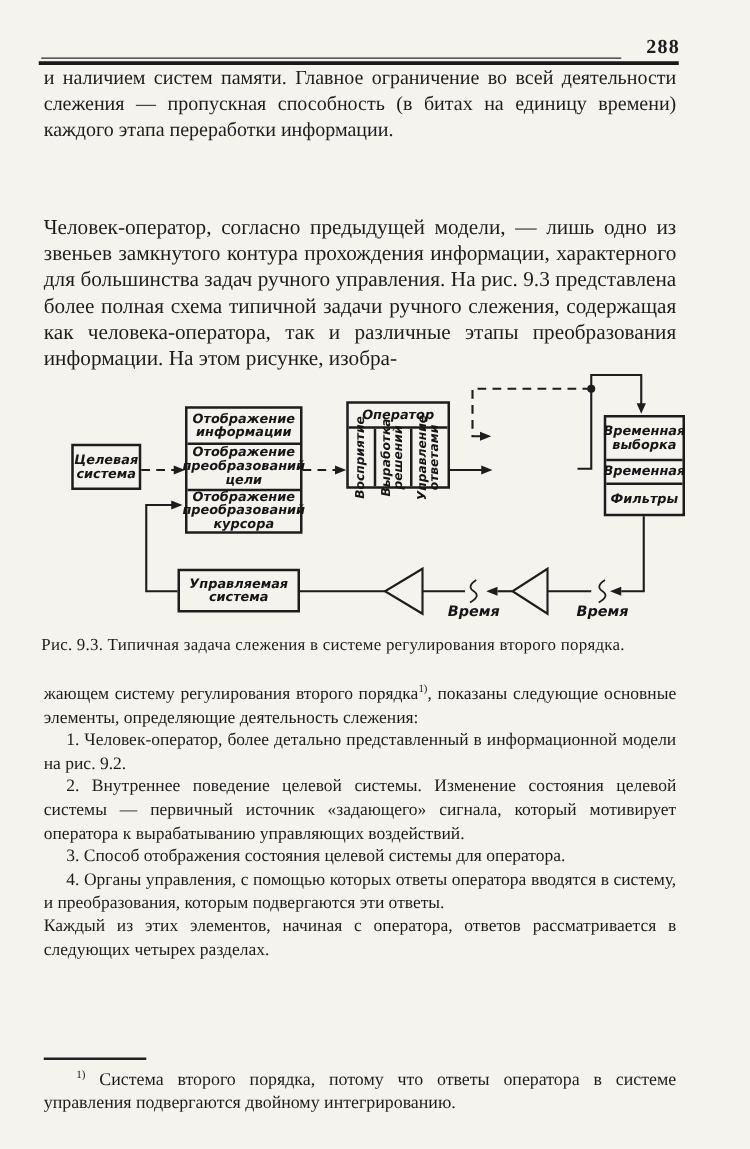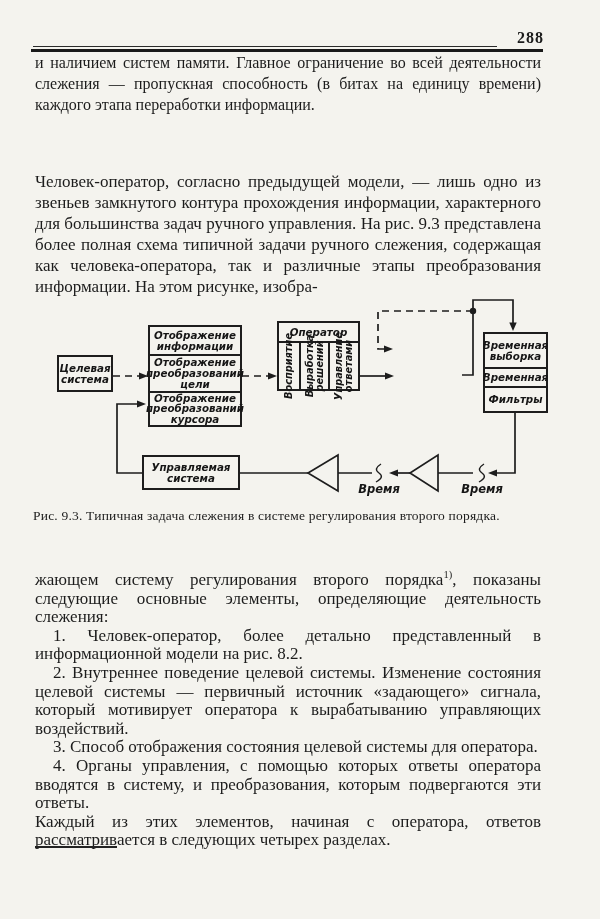--- a/index.html
+++ b/index.html
@@ -15,21 +15,21 @@
   .rule-thin  { position:absolute; left:33px; top:46px; width:464px; height:1px; background:#2a2a2a; }
   .rule-thick { position:absolute; left:31px; top:49px; width:512px; height:2.5px; background:#191919; }
 
   
   .bodytext { position:absolute; left:35px; width:506px; text-align:justify; }
   .p-top    { top:52px;  font-size:16px; line-height:21px; }
   .heading  { position:absolute; left:35px; top:146px; font-size:17px; white-space:nowrap; }
   .heading .num { margin-right:20px; }
   .p-mid    { top:171px; font-size:17px; line-height:21px; }
 
-  .lower { position:absolute; left:35px; top:547px; width:506px; font-size:17px; line-height:18.6px; text-align:justify;margin-top:24px; }
+  .lower { position:absolute; left:35px; top:547px; width:506px; font-size:14px; line-height:18.6px; text-align:justify; }
   .lower p { margin:0; }
   .lower p.li { text-indent:18px; }
   sup { font-size:0.62em; line-height:0; }
 
   .caption { position:absolute; left:33px; top:508px; width:510px; text-align:left; font-size:13.5px; letter-spacing:0.2px; }
 
   .fn-rule  { position:absolute; left:35px; top:846px; width:82px; height:2px; background:#222; }
   .footnote { position:absolute; left:35px; top:856px; width:506px; font-size:14.3px; line-height:17.5px; text-align:justify; text-indent:26px; }
 
   
@@ -144,22 +144,23 @@
 система</div>
 
     <div class="tlabel" style="left:351px; top:187px;">Время</div>
     <div class="tlabel" style="left:454px; top:187px;">Время</div>
   </div>
 
   <div class="caption">Рис. 9.3. Типичная задача слежения в системе регулирования второго порядка.</div>
 
   <div class="lower">
     <p><span>жающем систему регулирования второго порядка</span><sup>1)</sup><span>, показаны следующие основные элементы, определяющие деятельность слежения:</span></p>
-    <p class="li">1. Человек-оператор, более детально представленный в информационной модели на рис. 8.2.</p>
+    <p class="li">1. Человек-оператор, более детально представленный в информационной модели на рис. 9.2.</p>
     <p class="li">2. Внутреннее поведение целевой системы. Изменение состояния целевой системы — первичный источник «задающего» сигнала, который мотивирует оператора к вырабатыванию управляющих воздействий.</p>
     <p class="li">3. Способ отображения состояния целевой системы для оператора.</p>
     <p class="li">4. Органы управления, с помощью которых ответы оператора вводятся в систему, и преобразования, которым подвергаются эти ответы.</p>
     <p>Каждый из этих элементов, начиная с оператора, ответов рассматривается в следующих четырех разделах.</p>
   </div>
 
   <div class="fn-rule"></div>
+  <div class="footnote"><sup>1)</sup><span> Система второго порядка, потому что ответы оператора в системе управления подвергаются двойному интегрированию.</span></div>
 
 </div>
 
 </body></html>

